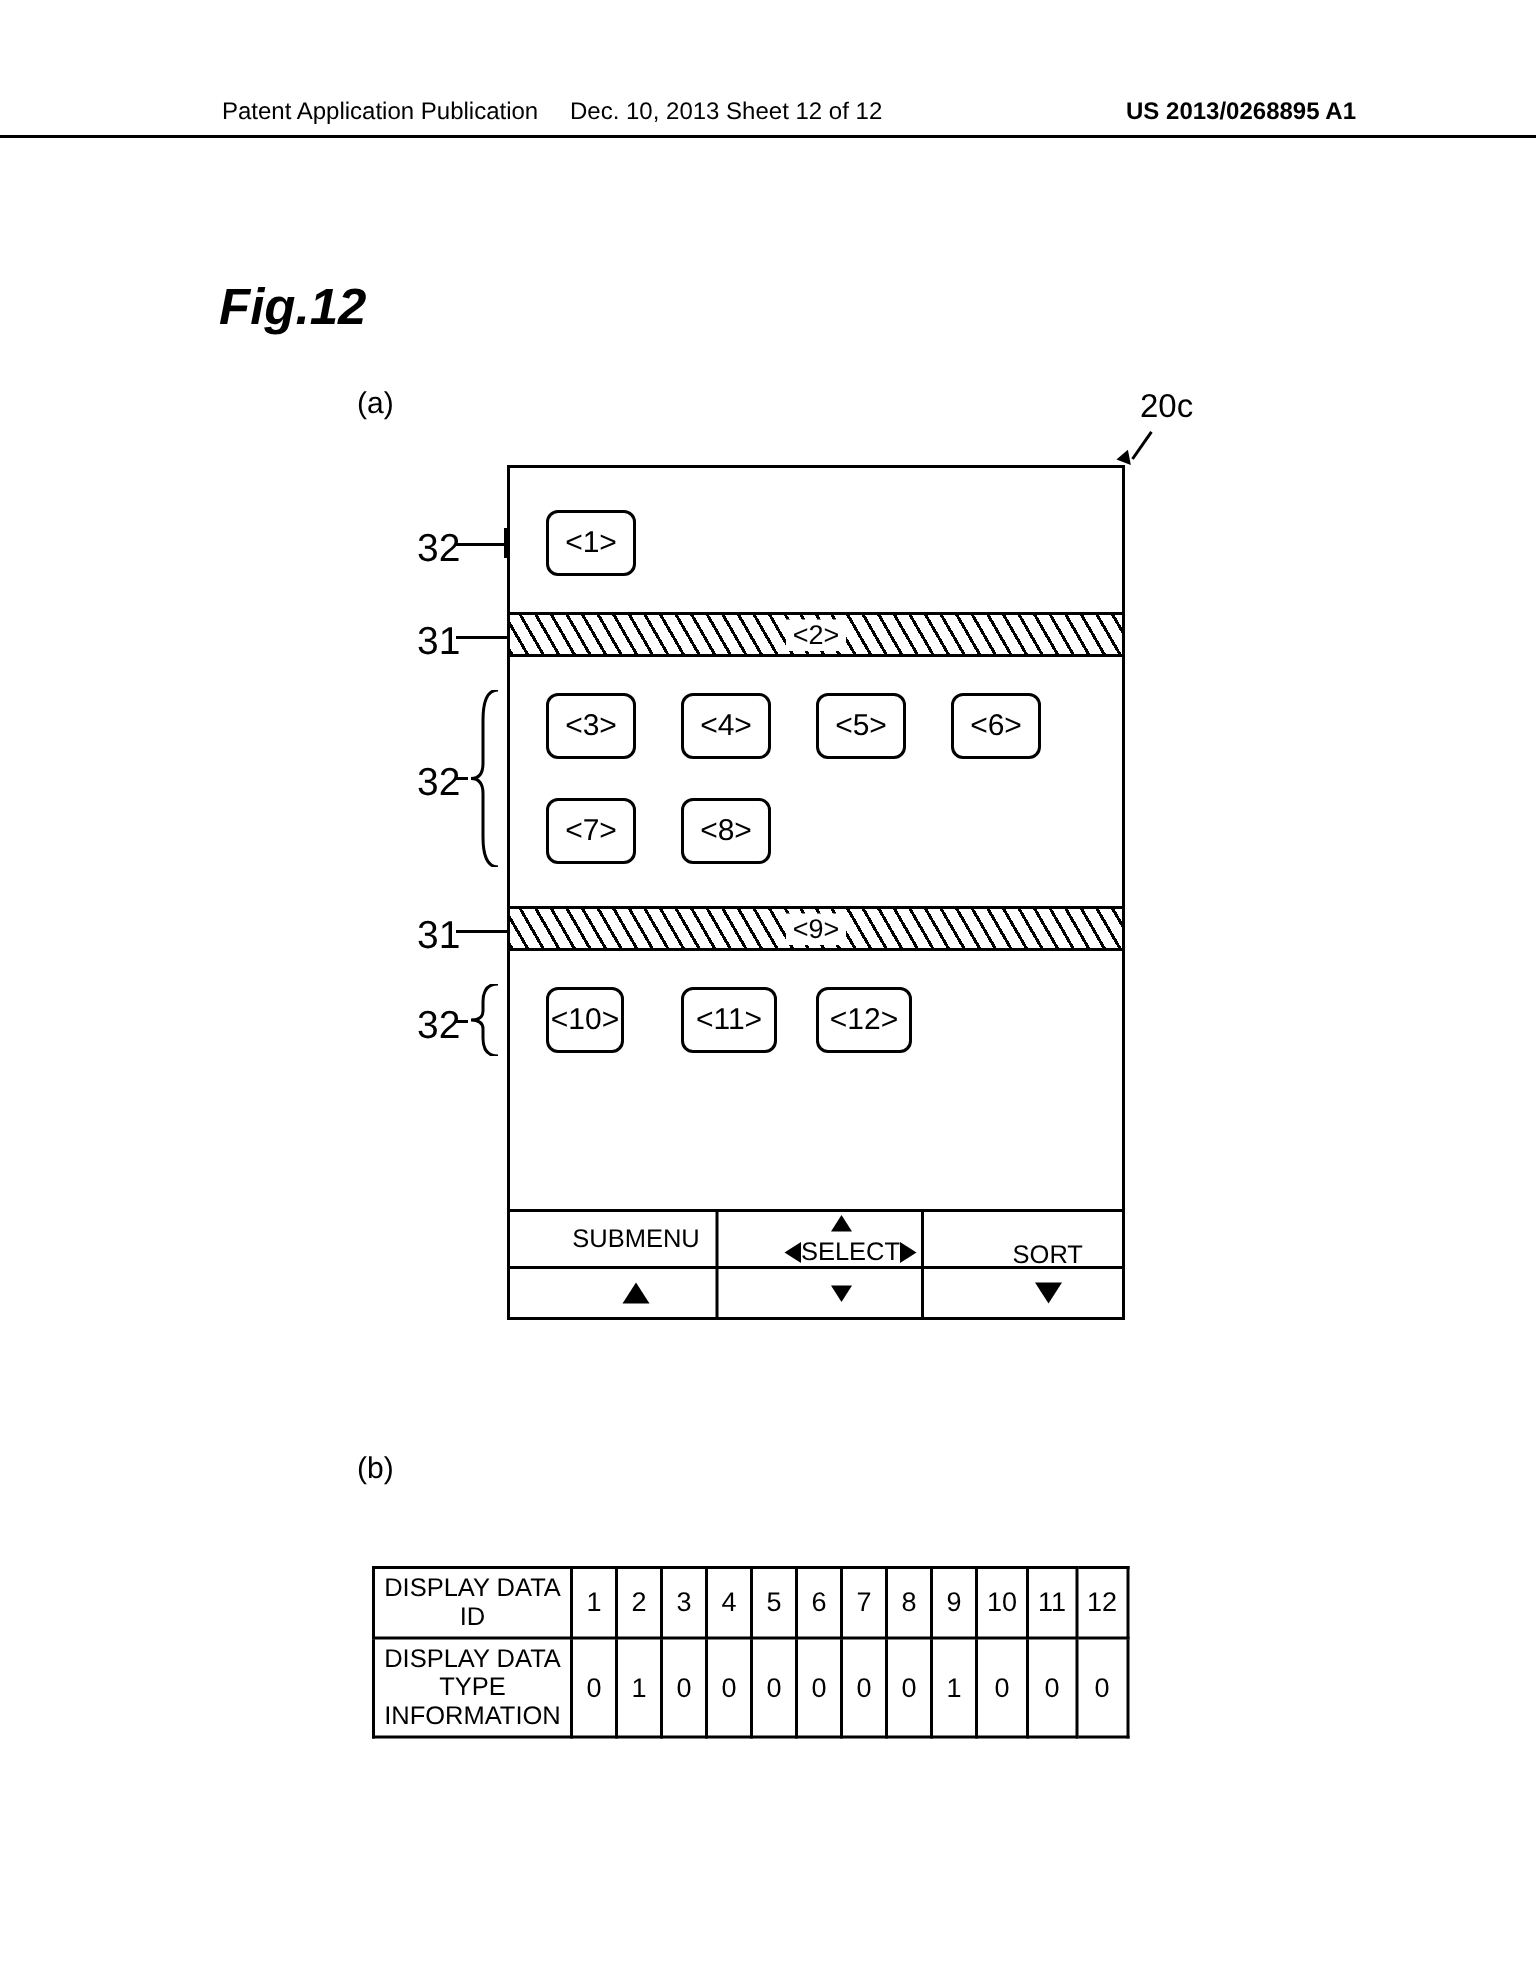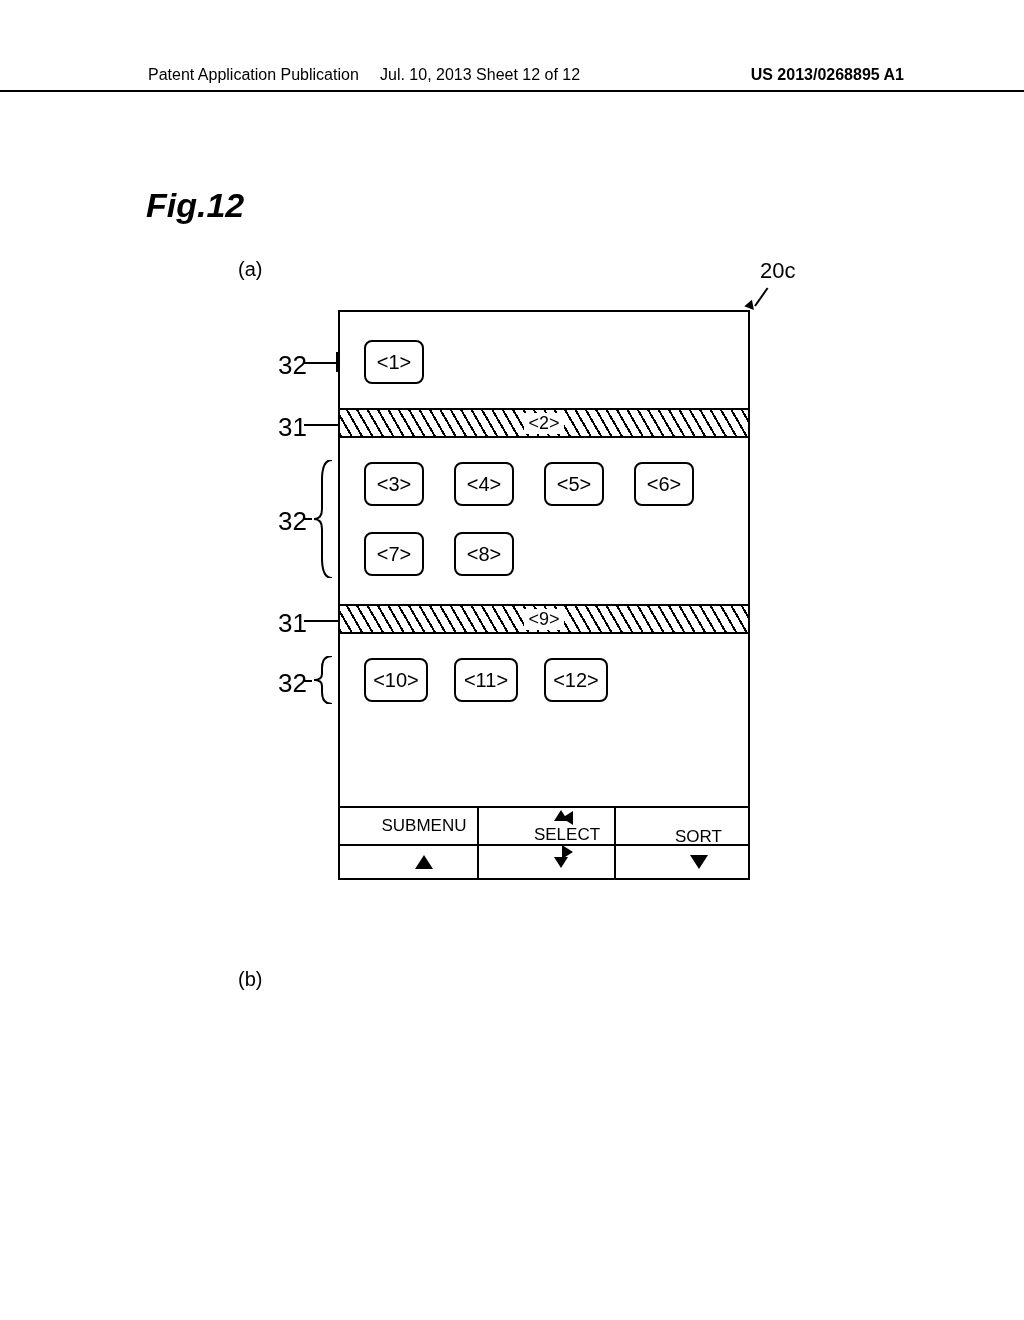--- a/index.html
+++ b/index.html
@@ -176,21 +176,21 @@
     left:-26px;
     width:20px;
   }
   .brace svg{display:block;}
 </style>
 </head>
 <body>
 
 <div class="page-header">
   <span class="hdr-left">Patent Application Publication</span>
-  <span class="hdr-mid">Jul. 10, 2013  Sheet 12 of 12</span>
+  <span class="hdr-mid">Dec. 10, 2013  Sheet 12 of 12</span>
   <span class="hdr-right">US 2013/0268895 A1</span>
 </div>
 
 <div class="fig-title">Fig.12</div>
 
 <div class="part-a-label">(a)</div>
 
 <div class="ref-20c">20c</div>
 <div class="ref-20c-arrow"></div>
 
@@ -207,21 +207,21 @@
   <div class="tile" style="top:150px;left:204px;width:60px;height:44px;">&lt;5&gt;</div>
   <div class="tile" style="top:150px;left:294px;width:60px;height:44px;">&lt;6&gt;</div>
 
   <div class="tile" style="top:220px;left:24px;width:60px;height:44px;">&lt;7&gt;</div>
   <div class="tile" style="top:220px;left:114px;width:60px;height:44px;">&lt;8&gt;</div>
 
   <div class="band" style="top:292px;">
     <span class="band-label">&lt;9&gt;</span>
   </div>
 
-  <div class="tile" style="top:346px;left:24px;width:64px;height:44px;">&lt;10&gt;</div>
+  <div class="tile" style="top:346px;left:24px;width:52px;height:44px;">&lt;10&gt;</div>
   <div class="tile" style="top:346px;left:114px;width:64px;height:44px;">&lt;11&gt;</div>
   <div class="tile" style="top:346px;left:204px;width:64px;height:44px;">&lt;12&gt;</div>
 
   <div class="brace" style="top:148px;height:118px;">
     <svg width="20" height="118" viewBox="0 0 20 118">
         <path d="M18 0 Q8 0 8 20 L8 49 Q8 59 0 59 Q8 59 8 69 L8 98 Q8 118 18 118" fill="none" stroke="#000" stroke-width="2"></path>
       </svg>
   </div>
   <div class="brace" style="top:344px;height:48px;">
     <svg width="20" height="48" viewBox="0 0 20 48">
@@ -235,21 +235,21 @@
     <div style="position:absolute;left:0;top:36px;right:0;height:2px;background:#000;"></div>
 
     <div class="br-cell" style="left:0;width:137px;">SUBMENU</div>
     <div class="br-cell" style="left:0;width:137px;top:36px;">
         <span class="tri-up"></span>
       </div>
 
     <div class="br-cell" style="left:137px;width:137px;top:-3px;height:20px;">
         <span class="tri-up" style="border-left-width:7px;border-right-width:7px;border-bottom-width:11px;"></span>
       </div>
-    <div class="br-cell" style="left:137px;width:149px;top:16px;height:22px;font-size:17px;flex-direction:column;">
+    <div class="br-cell" style="left:137px;width:149px;top:16px;height:22px;font-size:17px;">
       <span class="tri-left"></span>
       <span> SELECT </span>
       <span class="tri-right"></span>
     </div>
     <div class="br-cell" style="left:137px;width:137px;top:40px;height:28px;">
         <span class="tri-down" style="border-left-width:7px;border-right-width:7px;border-top-width:11px;"></span>
       </div>
 
     <div class="br-cell" style="left:274px;width:138px;margin-top:11px;">SORT</div>
     <div class="br-cell" style="left:274px;width:138px;top:36px;">
@@ -271,14 +271,44 @@
 <div class="ref-label" style="top:608px;left:278px;">31</div>
 <div class="leader" style="top:620px;left:304px;width:34px;"></div>
 
 <div class="ref-label" style="top:668px;left:278px;">32</div>
 <div class="leader" style="top:680px;left:304px;width:8px;"></div>
 
 <div class="part-b-label">(b)</div>
 
 <table class="data-table">
   <tbody>
+      <tr>
+    <td class="hdr-cell big-hdr">DISPLAY DATA ID</td>
+    <td class="num-cell">1</td>
+    <td class="num-cell">2</td>
+    <td class="num-cell">3</td>
+    <td class="num-cell">4</td>
+    <td class="num-cell">5</td>
+    <td class="num-cell">6</td>
+    <td class="num-cell">7</td>
+    <td class="num-cell">8</td>
+    <td class="num-cell">9</td>
+    <td class="num-cell">10</td>
+    <td class="num-cell">11</td>
+    <td class="num-cell">12</td>
+  </tr>
+  <tr>
+    <td class="hdr-cell big-hdr">DISPLAY DATA TYPE INFORMATION</td>
+    <td class="num-cell">0</td>
+    <td class="num-cell">1</td>
+    <td class="num-cell">0</td>
+    <td class="num-cell">0</td>
+    <td class="num-cell">0</td>
+    <td class="num-cell">0</td>
+    <td class="num-cell">0</td>
+    <td class="num-cell">0</td>
+    <td class="num-cell">1</td>
+    <td class="num-cell">0</td>
+    <td class="num-cell">0</td>
+    <td class="num-cell">0</td>
+  </tr>
 </tbody>
   </table>
 
 </body></html>

